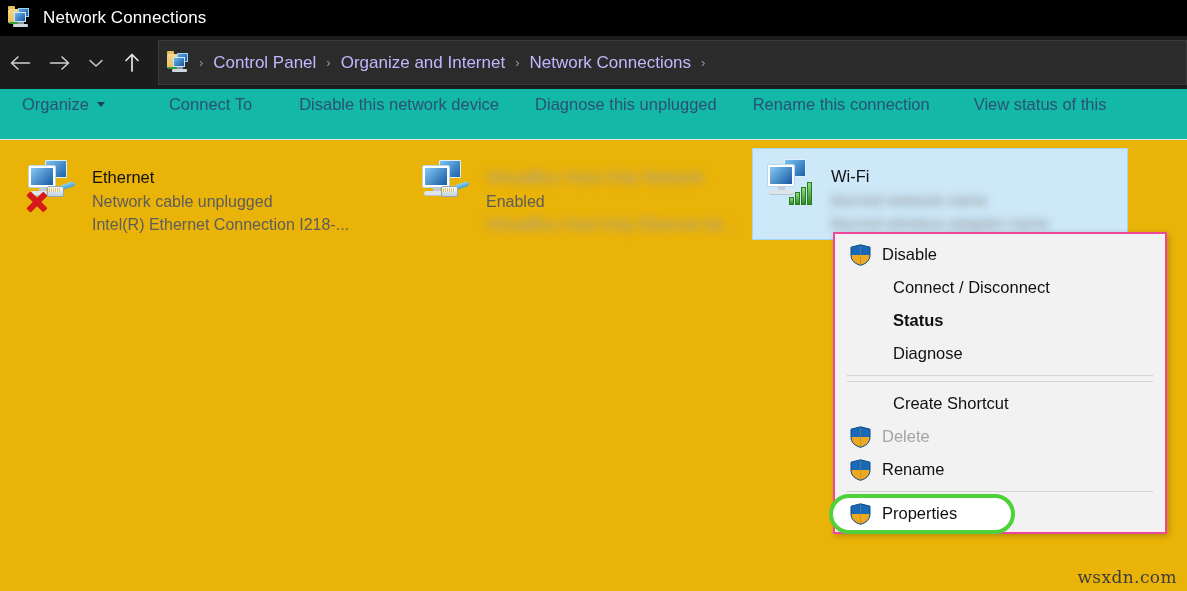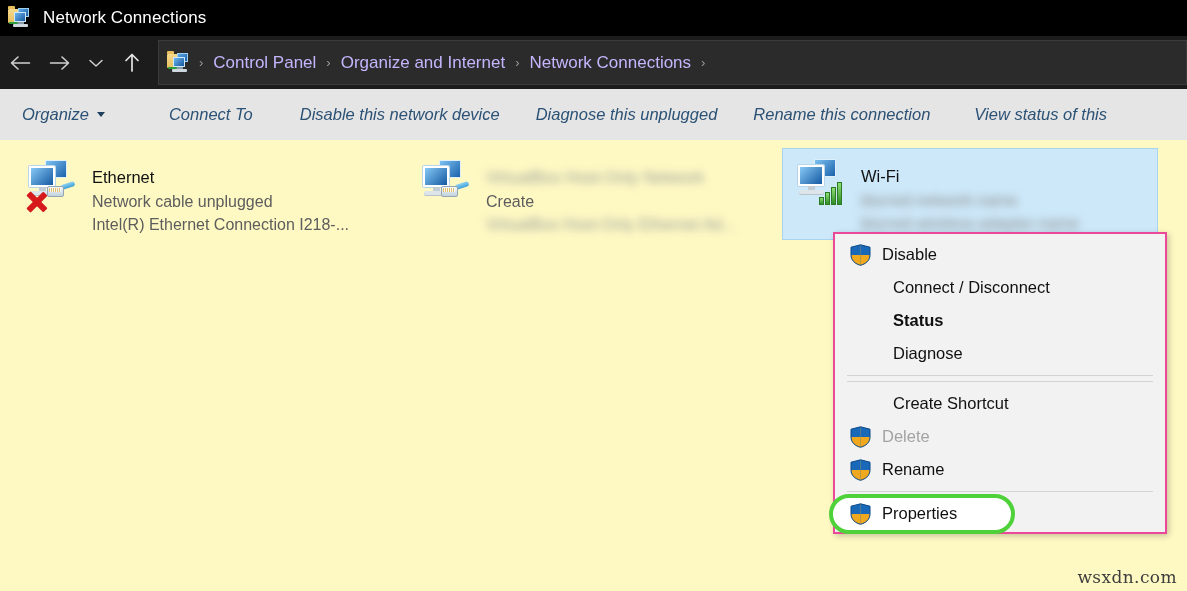--- a/index.html
+++ b/index.html
@@ -130,27 +130,26 @@
     font-size: 13px;
     padding: 0 4px;
     user-select: none;
   }
 
   
   #toolbar {
     position: absolute;
     left: 0; top: 89px;
     width: 1187px; height: 51px;
-    background: #e5e5e5;
+    background: #14b8a6;
     border-bottom: 1px solid #e2e5e8;
     box-sizing: border-box;
     display: flex;
-    align-items: center;
+    align-items: flex-start;
     overflow: hidden;
-    font-style: italic;
   }
   .tool-item {
     color: #2b5175;
     font-size: 16.5px;
     white-space: nowrap;
     padding: 6px 0;
     display: flex;
     align-items: center;
   }
   .tool-caret {
@@ -159,21 +158,21 @@
     border-left: 4.5px solid transparent;
     border-right: 4.5px solid transparent;
     border-top: 5.5px solid #1f3f5e;
   }
 
   
   #content {
     position: absolute;
     left: 0; top: 140px;
     width: 1187px; height: 451px;
-    background: #fef9c3;
+    background: #eab308;
   }
 
   .adapter {
     position: absolute;
     display: flex;
     align-items: flex-start;
     padding: 6px 8px 8px 8px;
     box-sizing: border-box;
   }
   .adapter.selected {
@@ -459,26 +458,26 @@
           <span class="foot"></span>
       </span>
       <span class="plug">
         <span class="wire"></span>
           <span class="body"></span>
           <span class="pins"></span>
       </span>
     </span>
     <span class="texts">
       <div class="ad-name blurred">VirtualBox Host-Only Network</div>
-      <div class="ad-line">Create</div>
+      <div class="ad-line">Enabled</div>
       <div class="ad-line blurred">VirtualBox Host-Only Ethernet Ad...</div>
     </span>
   </div>
 
-  <div class="adapter selected" style="left:782px; top:8px; width:376px; height:92px;">
+  <div class="adapter selected" style="left:752px; top:8px; width:376px; height:92px;">
     <span class="ico-wrap">
       <span class="pcicon">
         <span class="m2"></span>
           <span class="m1"></span>
         <span class="neck"></span>
           <span class="foot"></span>
       </span>
       <span class="bars">
         <i></i>
           <i></i>

